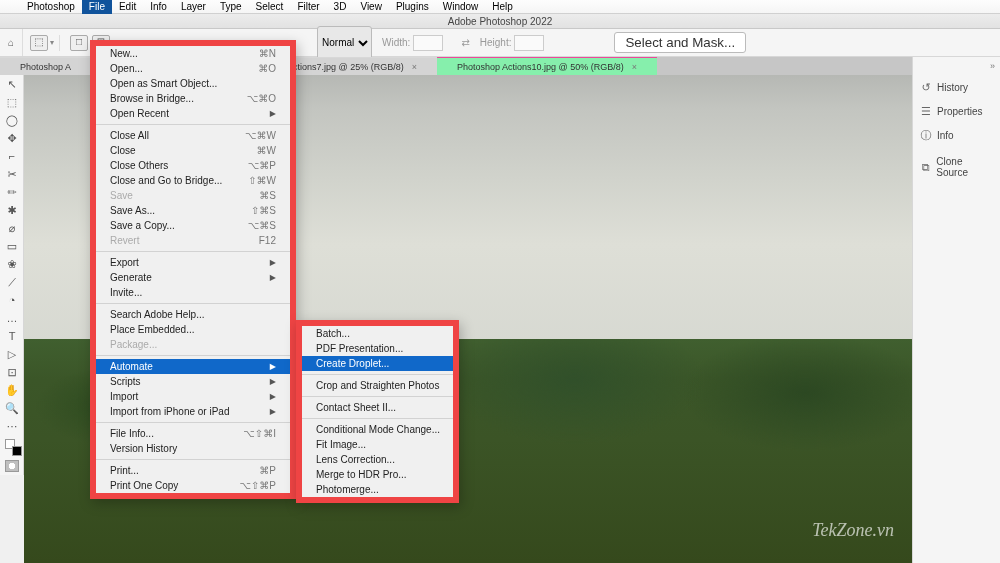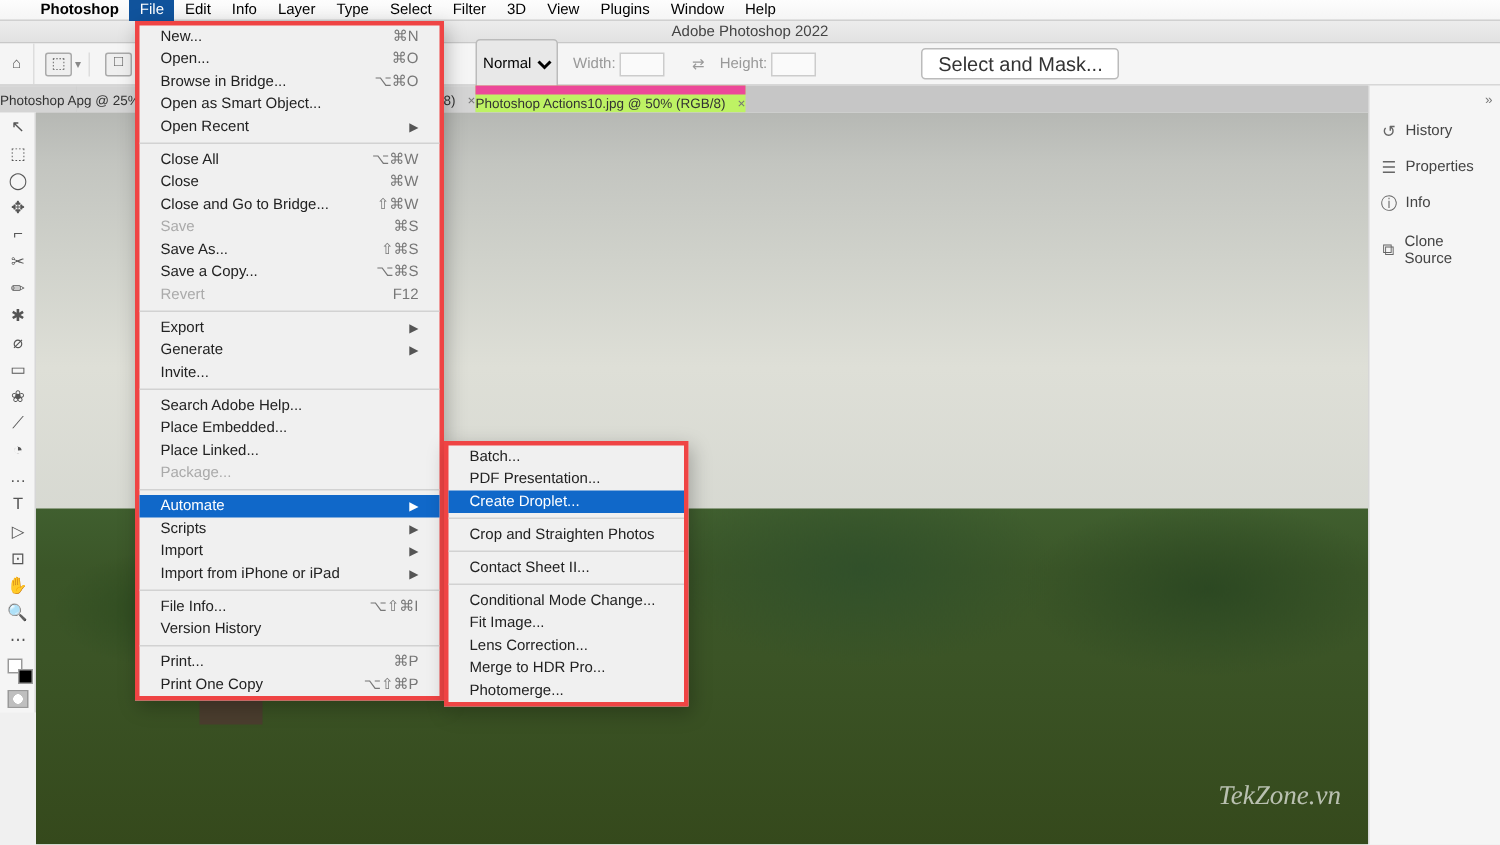--- a/index.html
+++ b/index.html
@@ -2,41 +2,41 @@
 <html><head>
   <meta charset="utf-8">
   <style>
     * { margin: 0; padding: 0; box-sizing: border-box; font-family: -apple-system, "Helvetica Neue", Arial, sans-serif; }
     body { width: 1000px; height: 563px; overflow: hidden; background: #f0f0f0; position: relative; }
     
     
     .menubar { height: 14px; background: linear-gradient(#fdfdfd,#f5f5f5); border-bottom: 1px solid #d0d0d0; display: flex; align-items: center; font-size: 10px; padding-left: 4px; }
     .apple { font-size: 11px; padding: 0 8px; }
     .menubar .mitem { padding: 0 7px; line-height: 14px; }
-    .menubar .mitem.app { font-weight: 700; }
+    .menubar .mitem.app { font-weight: 400; }
     .menubar .mitem.active { background: #10539c; color: #fff; }
     
     
     .titlebar { height: 15px; background: linear-gradient(#ececec,#e2e2e2); border-bottom: 1px solid #c8c8c8; text-align: center; font-size: 10px; line-height: 15px; color: #444; }
     
     
     .optbar { height: 28px; background: #f5f5f5; border-bottom: 1px solid #d7d7d7; display: flex; align-items: center; font-size: 10px; color: #555; }
     .optbar .home { padding: 0 8px; border-right: 1px solid #ddd; height: 100%; display: flex; align-items: center; }
     .optbar .seg { padding: 0 5px; display: flex; align-items: center; }
     .optbar .marq { width: 18px; height: 16px; border: 1px solid #aaa; border-radius: 2px; margin: 0 2px; background: #efefef; text-align: center; }
     .optbar .sel { margin-left: 200px; }
     .optbar select { font-size: 10px; height: 34px; border: 1px solid #bbb; border-radius: 3px; background: #e8e8e8; }
     .optbar .lbl { margin-left: 10px; color: #999; }
     .optbar .fld { width: 30px; height: 16px; border: 1px solid #ccc; background: #fafafa; display: inline-block; margin-left: 3px; }
     .optbar .btn { margin-left: 70px; background: #fff; border: 1px solid #bbb; border-radius: 3px; padding: 2px 10px; color: #333; }
     
     
     .tabstrip { height: 18px; background: #c6c6c6; display: flex; font-size: 9px; align-items: stretch; }
-    .tab { padding: 0 0; display: flex; align-items: center; color: #333; border-top: 1px solid #d8d8d8; background:#d4d4d4; }
-    .tab.active { background: #bef264; border-top: 6px solid #ec4899; }
+    .tab { padding: 0 20px; display: flex; align-items: center; color: #333; border-top: 1px solid #d8d8d8; background:#d4d4d4; }
+    .tab.active { background: #86efac; border-top: 1px solid #ec4899; }
     .tab .x { margin-left: 8px; color: #777; }
     
     
     .tools { position: absolute; left: 0; top: 75px; width: 24px; background: #f5f5f5; border-right: 1px solid #d7d7d7; display: flex; flex-direction: column; }
     .tool { width: 24px; height: 18px; display: flex; align-items: center; justify-content: center; font-size: 11px; color: #555; }
     .swatch { width: 14px; height: 14px; position: relative; margin: 4px auto; }
     .swatch .fg { width: 10px; height: 10px; background: #fff; border: 1px solid #999; position: absolute; top: 0; left: 0; }
     .swatch .bg { width: 10px; height: 10px; background: #000; border: 1px solid #999; position: absolute; bottom: -3px; right: -3px; }
     .qmask { width:14px; height:12px; border:1px solid #999; margin:3px auto; background:radial-gradient(circle,#fff 40%,#bfbfbf 41%); }
     
@@ -54,21 +54,21 @@
     .hut .wall { width:42px; height:18px; background:#4a3d2e; margin-left:9px; }
     .watermark { position:absolute; right:18px; bottom:22px; color:#fff; opacity:.65; font-size:18px; font-style:italic; font-family:Georgia,serif; }
     
     
     .panelbar { position:absolute; right:0; top:57px; bottom:0; width:88px; background:#f5f5f5; border-left:1px solid #d7d7d7; display:flex; flex-direction:column; }
     .pcollapse { height:18px; display:flex; align-items:center; justify-content:flex-end; padding-right:5px; font-size:9px; color:#777; }
     .ptab { height:24px; display:flex; align-items:center; font-size:10px; color:#444; padding:0 6px; }
     .ptab .pico { width:14px; display:inline-block; text-align:center; color:#666; margin-right:4px; font-size:11px; }
     
     
-    .menu { position:absolute; background:#f0f0f0; border:3px solid #ef4444; box-shadow:2px 4px 12px rgba(0,0,0,.25); font-size:10px; color:#222; }
+    .menu { position:absolute; background:#f0f0f0; border:6px solid #ef4444; box-shadow:2px 4px 12px rgba(0,0,0,.25); font-size:10px; color:#222;margin-top:26px; }
     .menu .row { display:flex; justify-content:space-between; align-items:center; padding:1px 14px 1px 14px; line-height:13px; white-space:nowrap; }
     .menu .row.disabled { color:#aaa;text-align:right; }
     .menu .row.hl { background:#1068c9; color:#fff; }
     .menu .row.hl .arrow, .menu .row.hl .sc { color:#fff; }
     .menu .sep { height:1px; background:#d2d2d2; margin:3px 0; }
     .menu .sc { color:#777; font-size:10px; margin-left:24px; }
     .menu .arrow { color:#555; margin-left:24px; font-size:8px; }
     .filemenu { left:90px; top:14px; width:206px; }
     .submenu { left:296px; top:294px; width:163px; }
   </style>
@@ -197,38 +197,42 @@
 <div class="menu filemenu" id="filemenu">
     <div class="row">
       <span>New...</span>
       <span class="sc">⌘N</span>
     </div>
     <div class="row">
       <span>Open...</span>
       <span class="sc">⌘O</span>
     </div>
     <div class="row">
+      <span>Open as Smart Object...</span>
+    </div>
+    <div class="row">
       <span>Browse in Bridge...</span>
       <span class="sc">⌥⌘O</span>
     </div>
     <div class="row">
-      <span>Open as Smart Object...</span>
-    </div>
-    <div class="row">
       <span>Open Recent</span>
       <span class="arrow">▶</span>
     </div>
     <div class="sep"></div>
     <div class="row">
       <span>Close All</span>
       <span class="sc">⌥⌘W</span>
     </div>
     <div class="row">
       <span>Close</span>
       <span class="sc">⌘W</span>
+    </div>
+    <div class="row">
+      <span>Close Others</span>
+      <span class="sc">⌥⌘P</span>
     </div>
     <div class="row">
       <span>Close and Go to Bridge...</span>
       <span class="sc">⇧⌘W</span>
     </div>
     <div class="row disabled">
       <span>Save</span>
       <span class="sc">⌘S</span>
     </div>
     <div class="row">
@@ -255,23 +259,20 @@
     <div class="row">
       <span>Invite...</span>
     </div>
     <div class="sep"></div>
     <div class="row">
       <span>Search Adobe Help...</span>
     </div>
     <div class="row">
       <span>Place Embedded...</span>
     </div>
-    <div class="row">
-      <span>Place Linked...</span>
-    </div>
     <div class="row disabled">
       <span>Package...</span>
     </div>
     <div class="sep"></div>
     <div class="row hl">
       <span>Automate</span>
       <span class="arrow">▶</span>
     </div>
     <div class="row">
       <span>Scripts</span>

